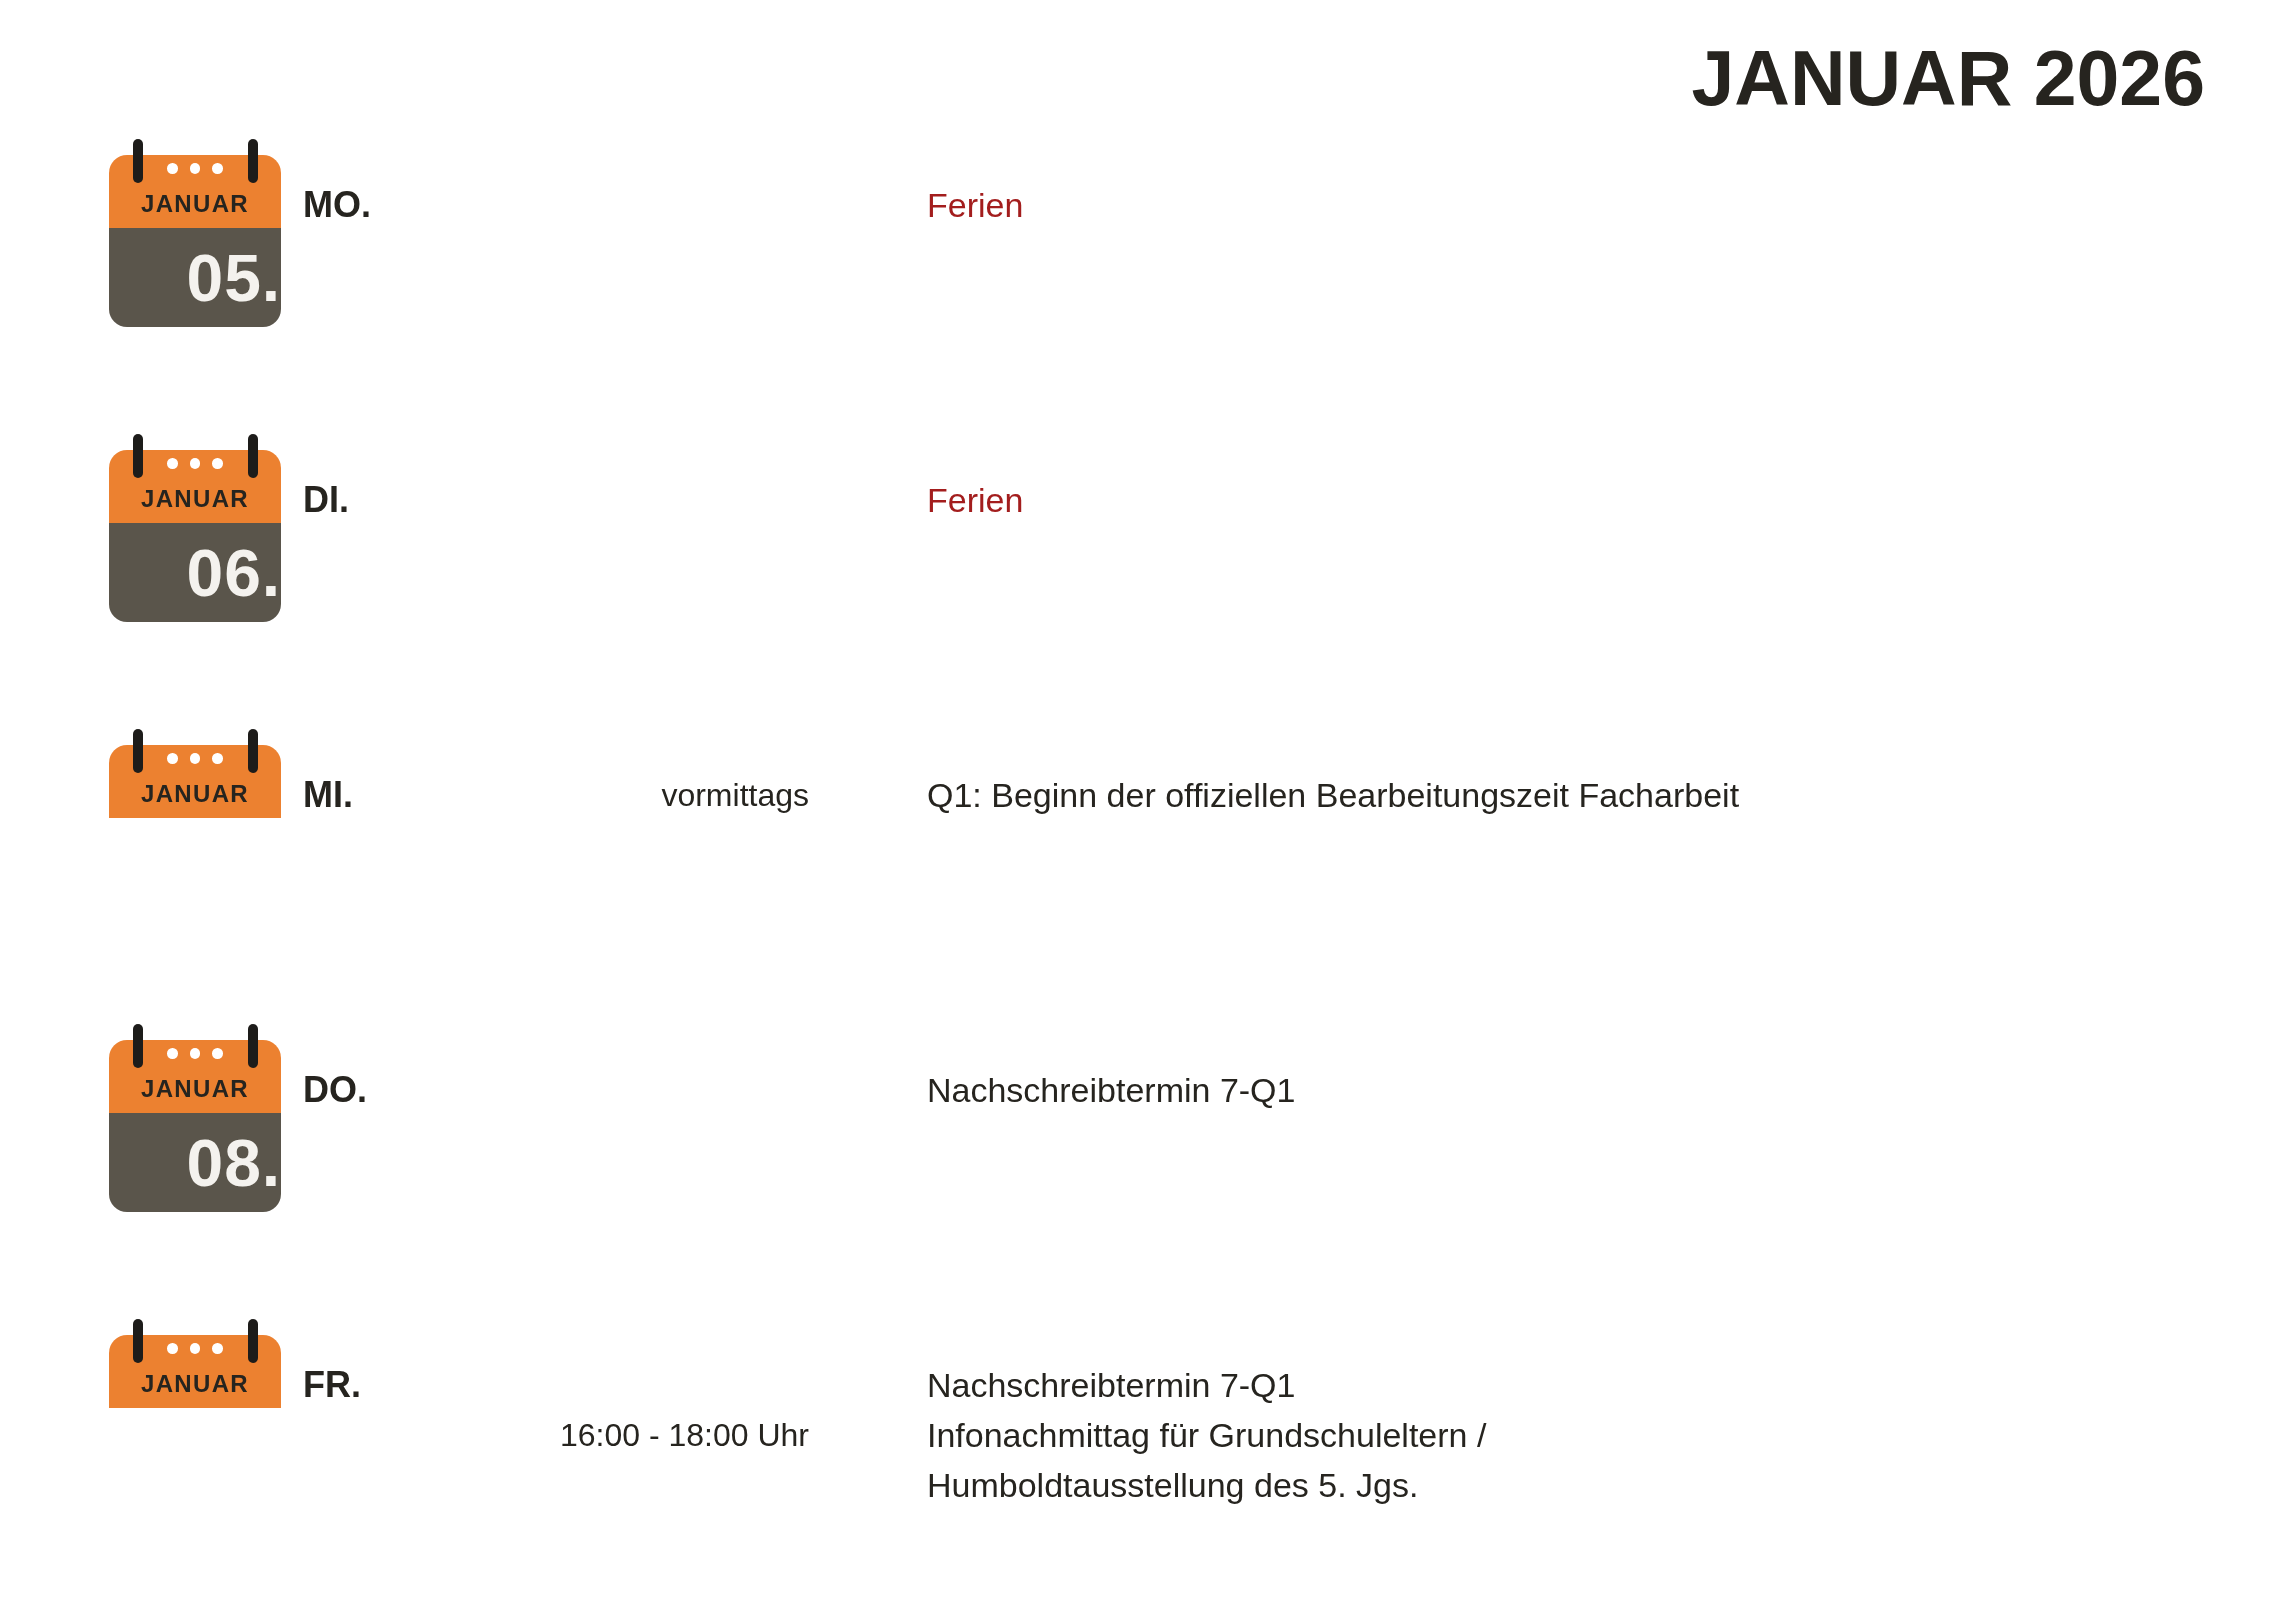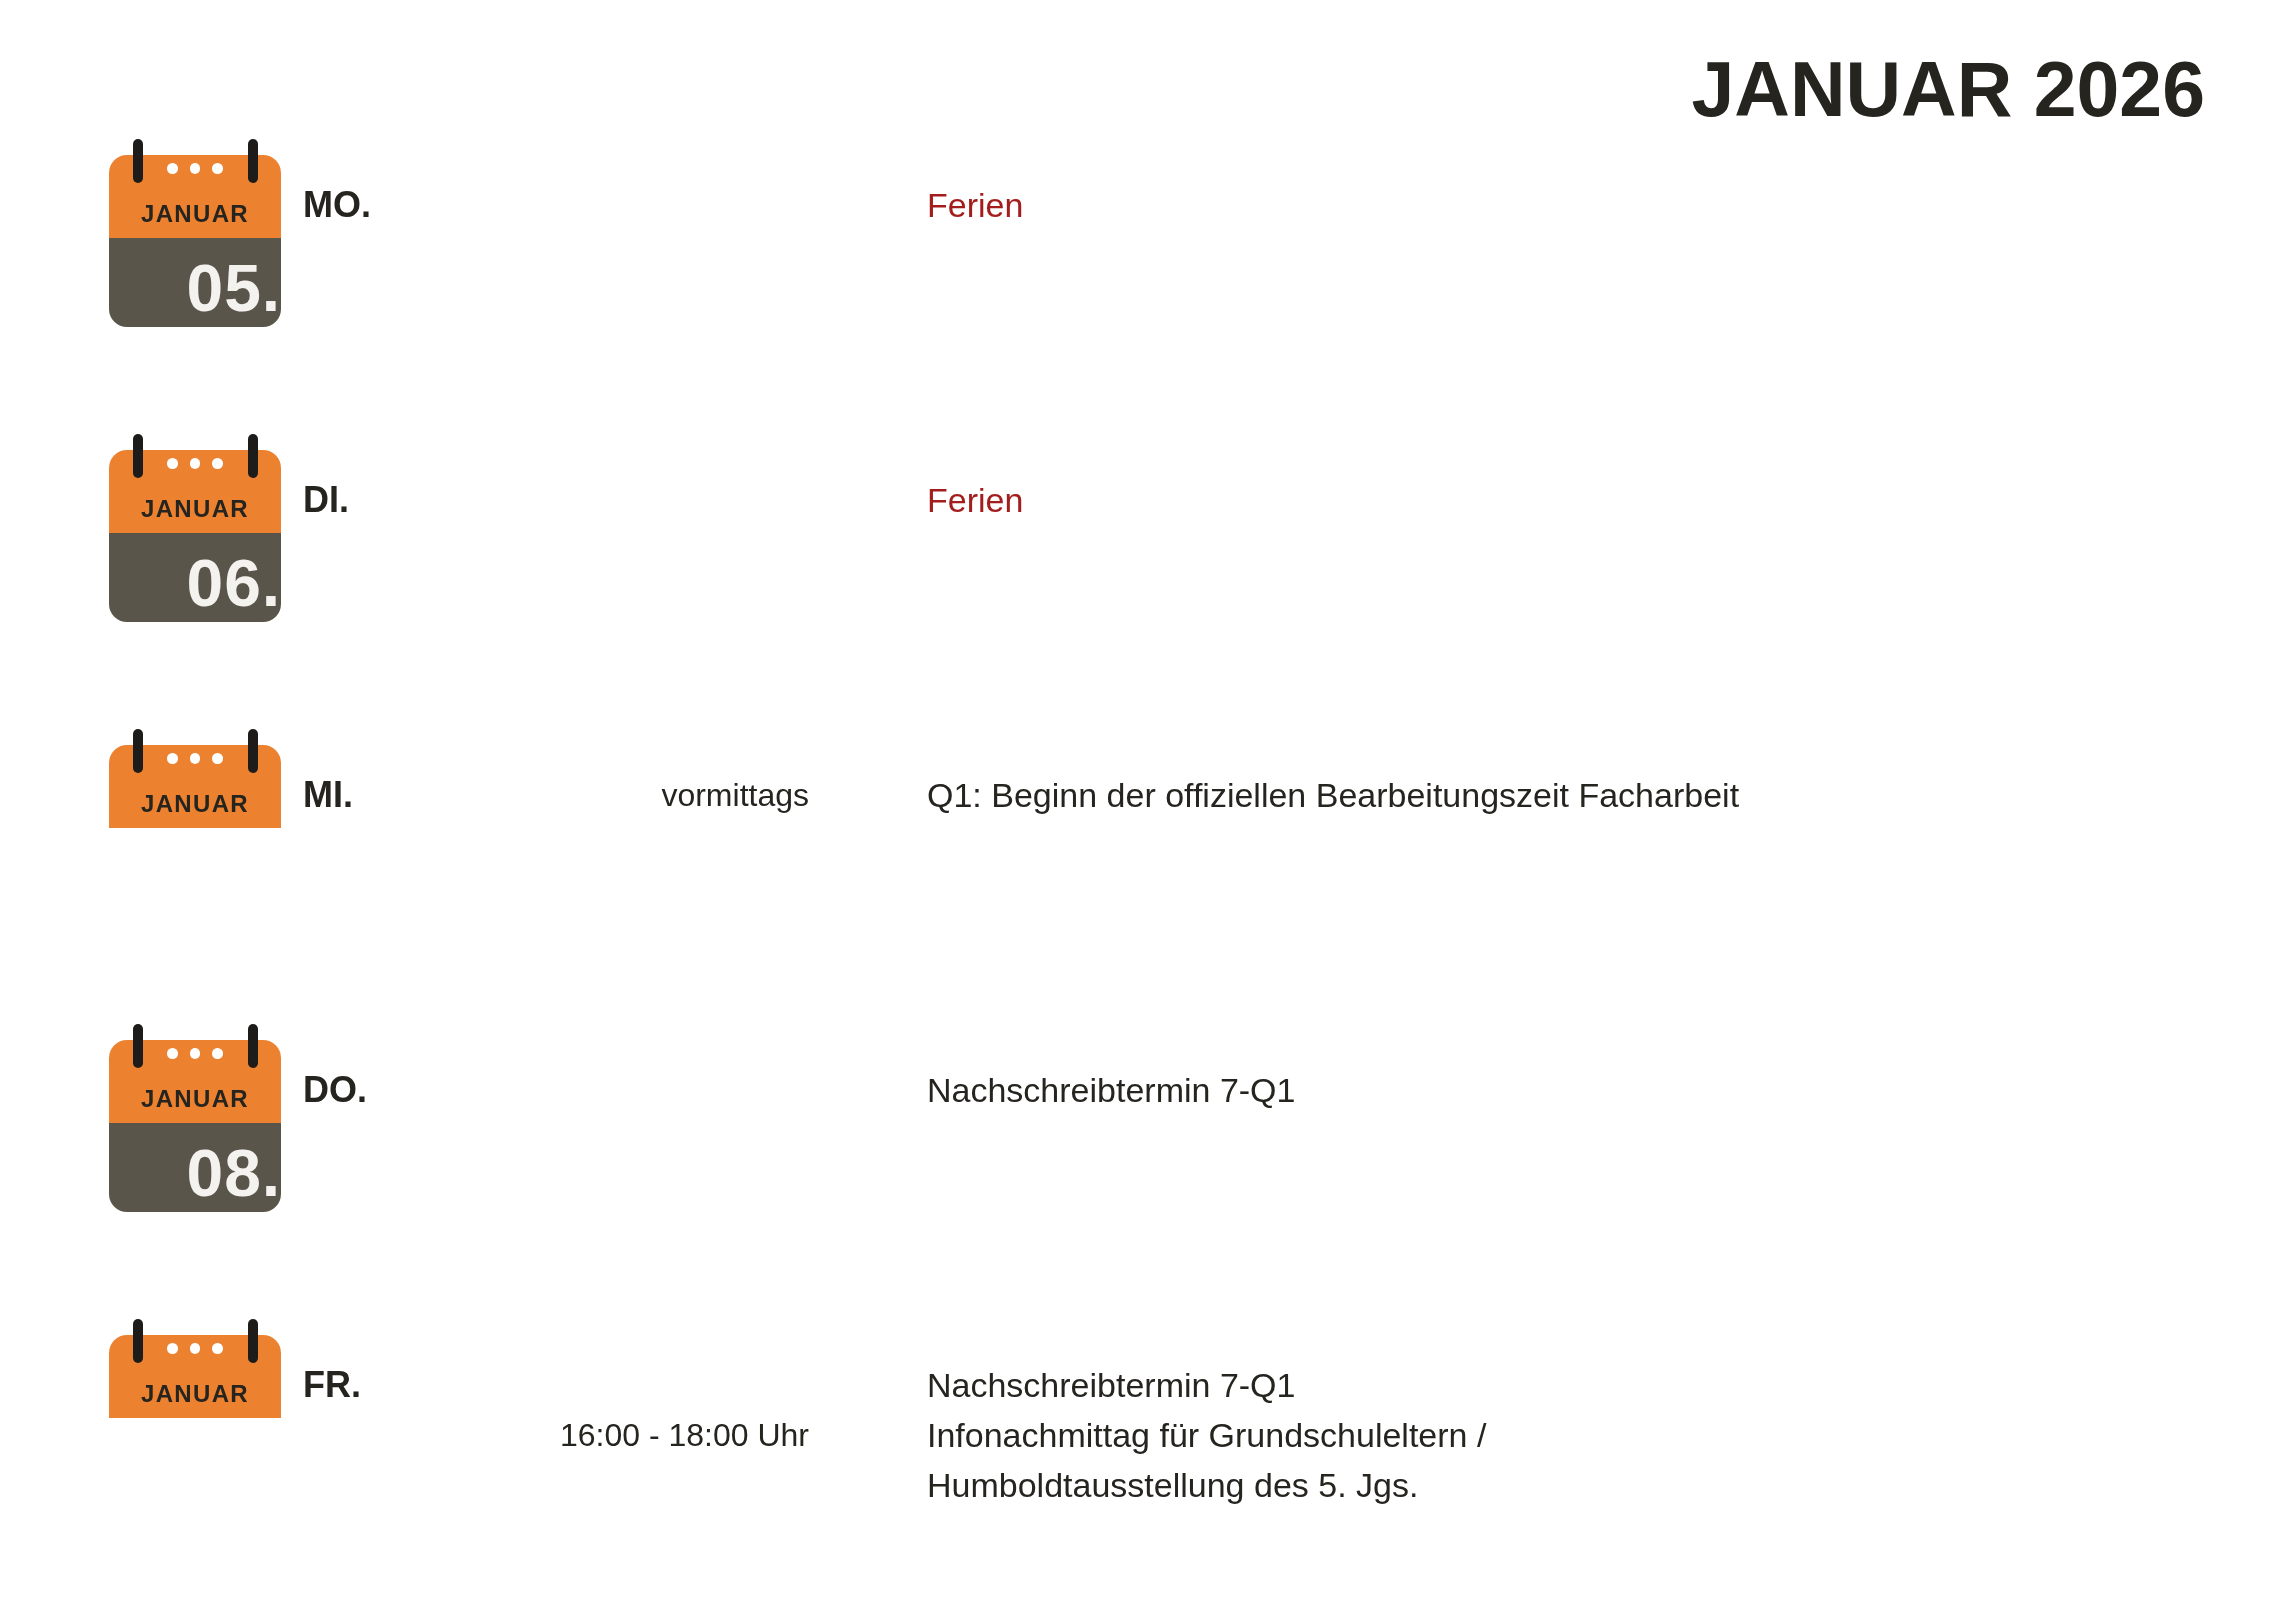--- a/index.html
+++ b/index.html
@@ -16,21 +16,21 @@
     height: 1621px;
     background: var(--bg);
     font-family: "Liberation Sans", sans-serif;
     color: var(--text-dark);
     overflow: hidden;
   }
   .page { position: relative; width: 2293px; height: 1621px; }
 
   .page-title {
     position: absolute;
-    top: 51px;
+    top: 40px;
     right: 88px;
     font-size: 77px;
     font-weight: 800;
     letter-spacing: 0px;
     color: var(--text-dark);
     line-height: 1.0;
     white-space: nowrap;
     margin-left: 18px;
   }
 
@@ -59,21 +59,21 @@
     position: absolute;
     top: 16px;
     left: 0;
     width: 172px;
     height: 172px;
     border-radius: 18px;
     overflow: hidden;
   }
   .cal-header {
     position: relative;
-    height: 83px;
+    height: 73px;
     background: var(--orange);
   }
   .cal-footer {
     height: 99px;
     background: var(--dark-gray);
     display: flex;
     align-items: center;
     justify-content: flex-end;
   }
   .cal-dots {

